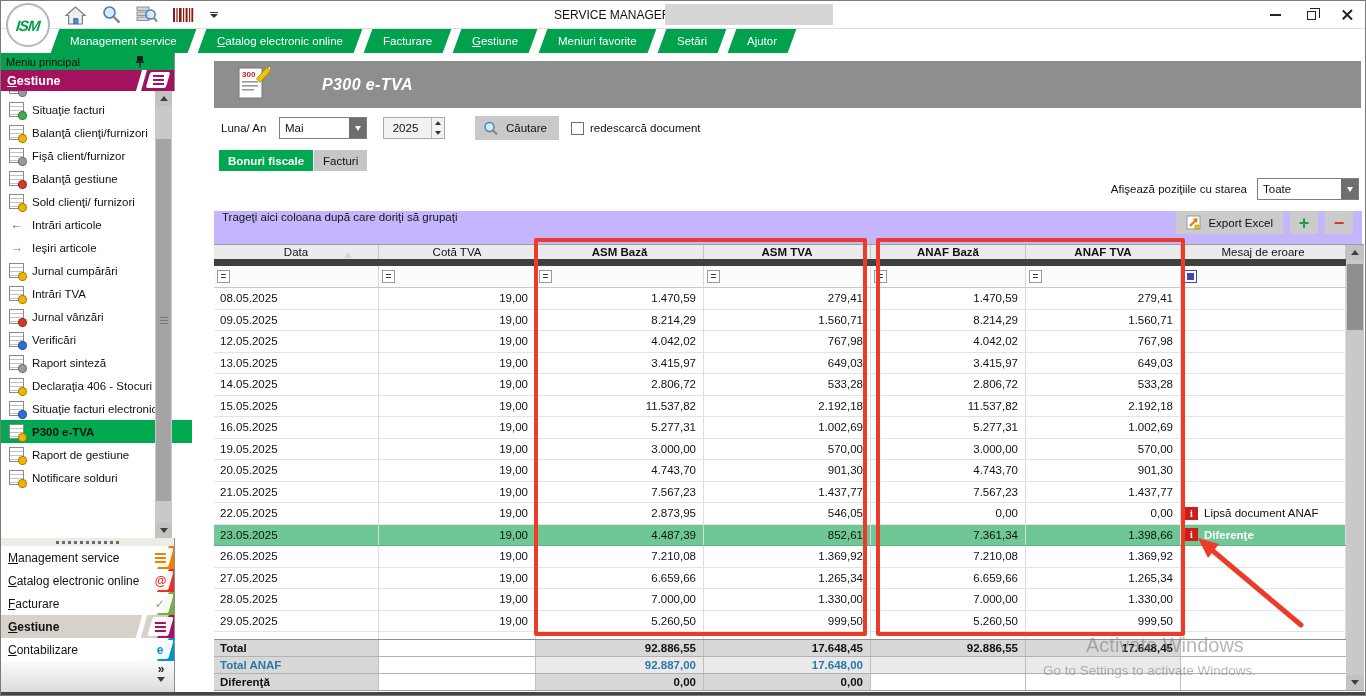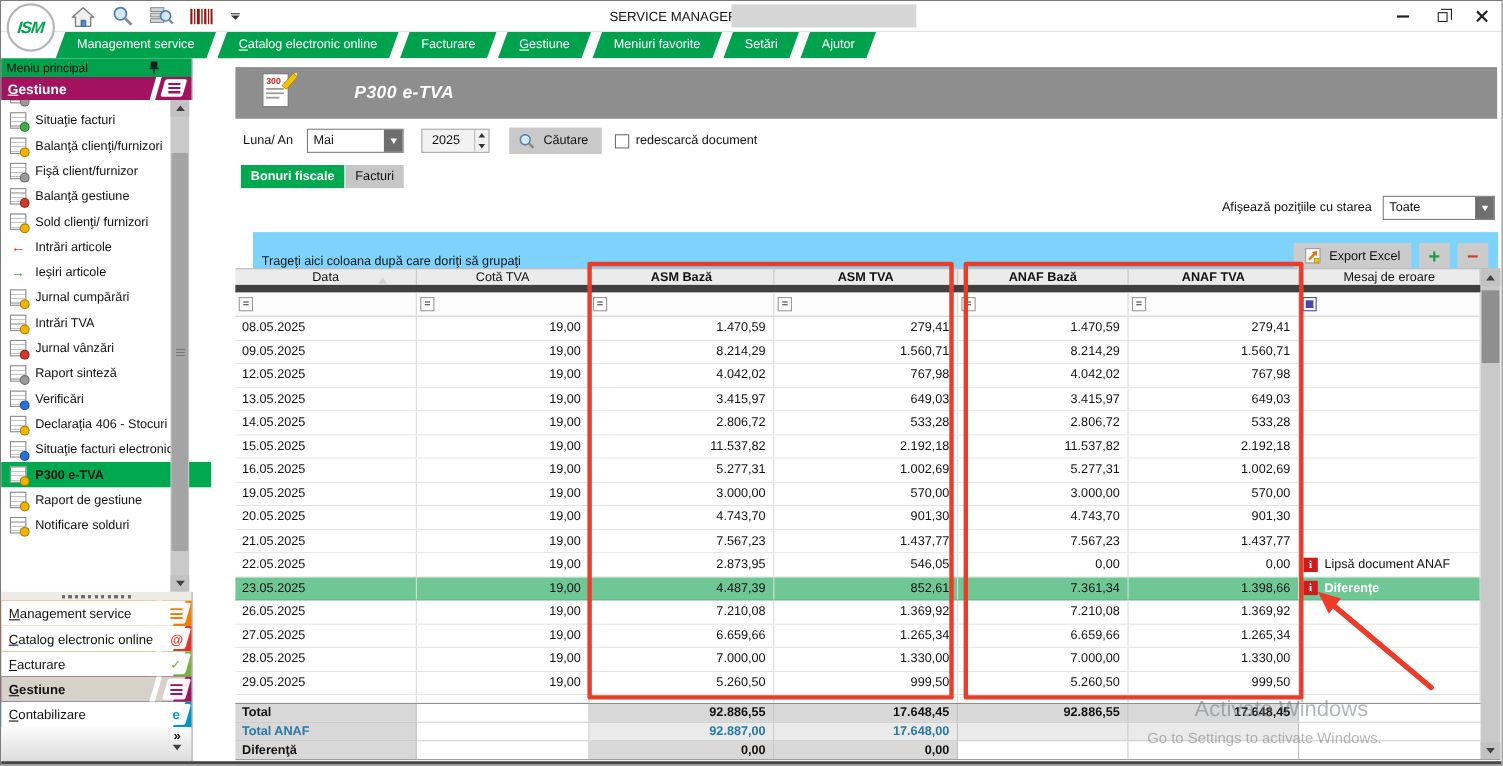--- a/index.html
+++ b/index.html
@@ -83,32 +83,32 @@
   .combo-btn{width:17px;height:100%;background:#6e6e6e;display:flex;align-items:center;justify-content:center}
   .combo-btn .tri-down{border-top-color:#fff;border-left-width:3.5px;border-right-width:3.5px}
   .combo-month{width:88px;margin-left:10px}
   .spinner{margin-left:16px;width:62px;height:22px;border:1px solid #a9a9a9;background:#f2f2f2;display:flex;align-items:center;position:relative}
   .spin-val{flex:1;text-align:center;padding-right:4px}
   .spin-btns{width:13px;height:100%;display:flex;flex-direction:column;border-left:1px solid #bbb}
   .spin-btns b{flex:1;display:flex;align-items:center;justify-content:center}
   .spin-btns .t{width:0;height:0;border-left:3px solid transparent;border-right:3px solid transparent}
   .spin-btns .tu{border-bottom:4px solid #333}
   .spin-btns .td{border-top:4px solid #333}
-  .btn-search{margin-left:18px;height:24px;background:#C9C9C9;display:flex;align-items:center;padding:0 12px 0 8px;gap:7px}
+  .btn-search{margin-left:30px;height:24px;background:#C9C9C9;display:flex;align-items:center;padding:0 12px 0 8px;gap:7px}
   .checkbox{margin-left:12px;width:13px;height:13px;border:1px solid #707070;background:#fff}
   .cb-label{margin-left:6px}
 
   .tab-row{position:absolute;left:7px;top:97px;height:21px;display:flex}
   .tab{height:21px;display:flex;align-items:center;padding:0 9px;font-size:11.5px;background:#C6C6C6;color:#111;margin-right:1px}
   .tab.active{background:#00A84F;color:#fff;font-weight:bold}
 
   .state-row{position:absolute;right:6px;top:124px;height:24px;display:flex;align-items:center;font-size:11.5px;color:#111}
   .combo-state{width:102px;margin-left:10px}
 
-  .grid-toolbar{position:absolute;left:18px;top:158px;right:3px;height:33px;background:#7dd3fc;display:flex;align-items:flex-end}
+  .grid-toolbar{position:absolute;left:2px;top:158px;right:3px;height:33px;background:#c4b5fd;display:flex;align-items:flex-start}
   .hint{margin-left:8px;font-size:11.5px;color:#161616}
   .gt-spacer{flex:1}
   .btn-export{height:23px;background:#CBCBCB;display:flex;align-items:center;padding:0 10px;font-size:11.5px;gap:7px;color:#111}
   .btn-sq{width:28px;height:23px;background:#CBCBCB;margin-left:7px;display:flex;align-items:center;justify-content:center;font-size:18px;font-weight:bold;line-height:1}
   .plus{color:#1E9E44}.minus{color:#D03A2B;margin-right:9px}
 
   
   .grid{--cols:165px 157px 168px 167px 155px 155px 165px;position:absolute;left:2px;top:191px;width:1150px;height:447px;background:#fff;border-top:1px solid #9e9e9e;border-bottom:1px solid #9e9e9e}
   .grid-content{position:absolute;left:0;top:0;width:1132px}
   .ghead{display:grid;grid-template-columns:var(--cols);height:21px;background:#EBEBEB;border-bottom:7px solid #404040}
@@ -317,29 +317,29 @@
           <span class="mi-label">Intrări TVA</span>
         </div>
         <div class="mi">
           <span class="mi-icon">
             <i class="mi-dot" style="background: rgb(208, 58, 43);"></i>
           </span>
           <span class="mi-label">Jurnal vânzări</span>
         </div>
         <div class="mi">
           <span class="mi-icon">
+            <i class="mi-dot" style="background: rgb(43, 111, 212);"></i>
+          </span>
+          <span class="mi-label">Verificări</span>
+        </div>
+        <div class="mi">
+          <span class="mi-icon">
             <i class="mi-dot" style="background: rgb(154, 154, 154);"></i>
           </span>
           <span class="mi-label">Raport sinteză</span>
-        </div>
-        <div class="mi">
-          <span class="mi-icon">
-            <i class="mi-dot" style="background: rgb(43, 111, 212);"></i>
-          </span>
-          <span class="mi-label">Verificări</span>
         </div>
         <div class="mi">
           <span class="mi-icon">
             <i class="mi-dot" style="background: rgb(240, 180, 0);"></i>
           </span>
           <span class="mi-label">Declaraţia 406 - Stocuri</span>
         </div>
         <div class="mi">
           <span class="mi-icon">
             <i class="mi-dot" style="background: rgb(43, 111, 212);"></i>

